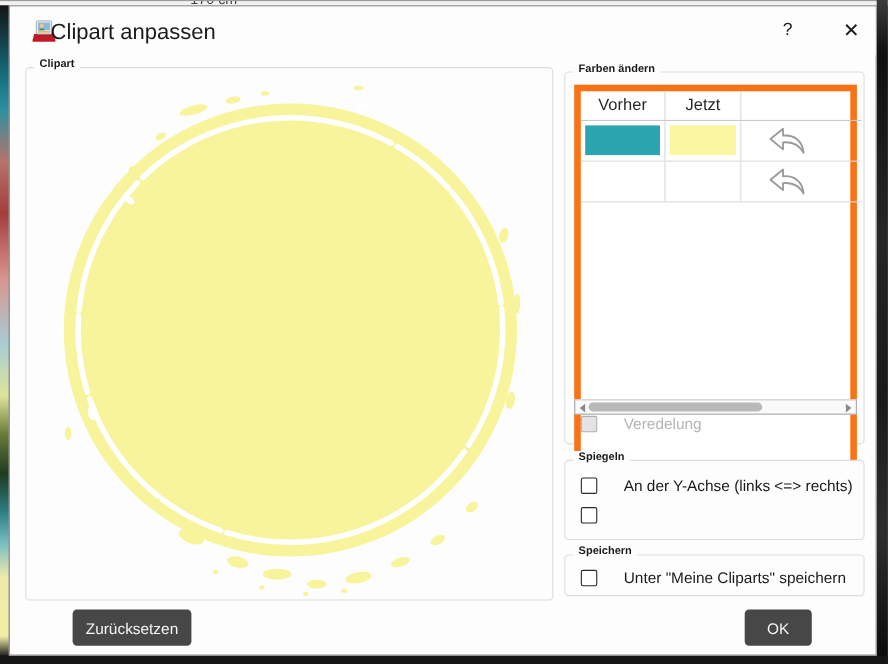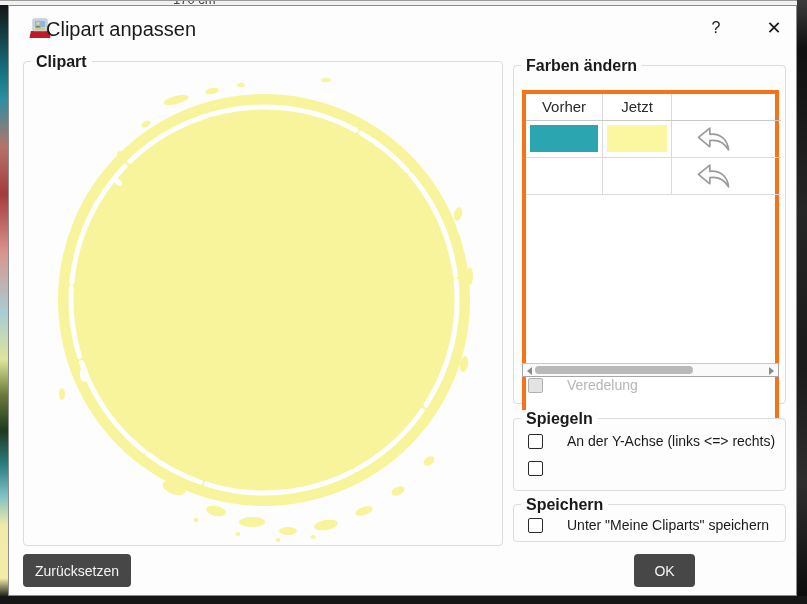--- a/index.html
+++ b/index.html
@@ -19,31 +19,31 @@
   
   .dialog { position:absolute; left:8px; top:5px; width:789px; height:591px; background:#fdfdfd; border:1px solid #8c8c8c; }
 
   .titlebar { position:absolute; left:0; top:0; width:100%; height:44px; background:#fdfdfd; }
   .app-icon { position:absolute; left:20px; top:11px; width:22px; height:22px; }
   .title { position:absolute; left:37px; top:12px; font-size:20px; color:#1a1a1a; }
   .help-btn { position:absolute; left:694px; top:9px; width:26px; height:26px; font-size:16px; color:#1a1a1a; text-align:center; line-height:26px; cursor:pointer; }
   .close-btn { position:absolute; left:750px; top:7px; width:30px; height:30px; font-size:18px; color:#1a1a1a; text-align:center; line-height:30px; cursor:pointer; }
 
   .groupbox { position:absolute; border:1px solid #dcdcdc; border-radius:4px; background:#fdfdfd; }
-  .group-label { position:absolute; top:-9px; left:7px; background:#fdfdfd; padding:0 5px; font-size:16px; font-weight:bold; color:#1a1a1a; white-space:nowrap; }
+  .group-label { position:absolute; top:-9px; left:7px; background:#fdfdfd; padding:0 5px; font-size:10px; font-weight:bold; color:#1a1a1a; white-space:nowrap; }
 
   .g-clipart { left:14px; top:55px; width:480px; height:485px; }
   .g-colors  { left:504px; top:59px; width:273px; height:339px; }
   .g-mirror  { left:504px; top:412px; width:273px; height:73px; }
   .g-save    { left:504px; top:498px; width:273px; height:38px; }
 
   .clipart-svg { position:absolute; left:2px; top:2px; width:474px; height:479px; }
 
   
-  .color-table { position:absolute; left:8px; top:24px; width:257px; height:370px; background:#ffffff; border:4px solid #f97316; }
+  .color-table { position:absolute; left:8px; top:11px; width:257px; height:370px; background:#ffffff; border:6px solid #f97316; }
   .ct-row { position:absolute; left:0; width:255px; display:flex; }
   .ct-head { top:0; height:27px; border-bottom:1px solid #c9c9c9; }
   .ct-r1 { top:27px; height:37px; border-bottom:1px solid #dadada; }
   .ct-r2 { top:64px; height:37px; border-bottom:1px solid #dadada; }
   .ct-c1 { width:77px; border-right:1px solid #dadada; position:relative; }
   .ct-c2 { width:69px; border-right:1px solid #dadada; position:relative; }
   .ct-c3 { flex:1; position:relative; }
   .ct-header-cell { font-size:15px; color:#2a2a2a; text-align:center; line-height:26px; }
   .swatch { position:absolute; left:4px; top:4px; right:4px; bottom:5px; cursor:pointer; }
   .undo-icon { position:absolute; left:24px; top:5px; width:36px; height:27px; cursor:pointer; }
@@ -59,21 +59,21 @@
   .checkbox { width:15px; height:15px; border:1px solid #2a2a2a; background:#ffffff; border-radius:2px; flex:0 0 auto; cursor:pointer; }
   .checkbox.disabled { border:1px solid #b0b0b0; background:#e3e3e3; cursor:default; }
   .cb-label { font-size:14px; color:#1a1a1a; white-space:nowrap; }
   .cb-label.disabled { color:#b5b5b5; }
 
   .row-veredelung { left:14px; top:311px; }
   .row-mirror-y { left:14px; top:14px;text-align:right; }
   .row-mirror-x { left:14px; top:42px; }
   .row-save { left:14px; top:12px; }
 
-  .btn { position:absolute; background:#474747; color:#f5f5f5; border:none; border-radius:4px; font-size:14px; font-family:inherit; text-align:center; cursor:pointer; }
+  .btn { position:absolute; background:#474747; color:#f5f5f5; border:none; border-radius:4px; font-size:14px; font-family:inherit; text-align:center; cursor:pointer;margin-left:43px; }
   .btn-reset { left:14px; top:548px; width:108px; height:33px; }
   .btn-ok { left:625px; top:548px; width:61px; height:33px; }
   .btn-cancel { left:683px; top:548px; width:96px; height:33px; }
 </style>
 </head>
 <body>
 
 <div class="screen">
 
   <div class="bg-top">

